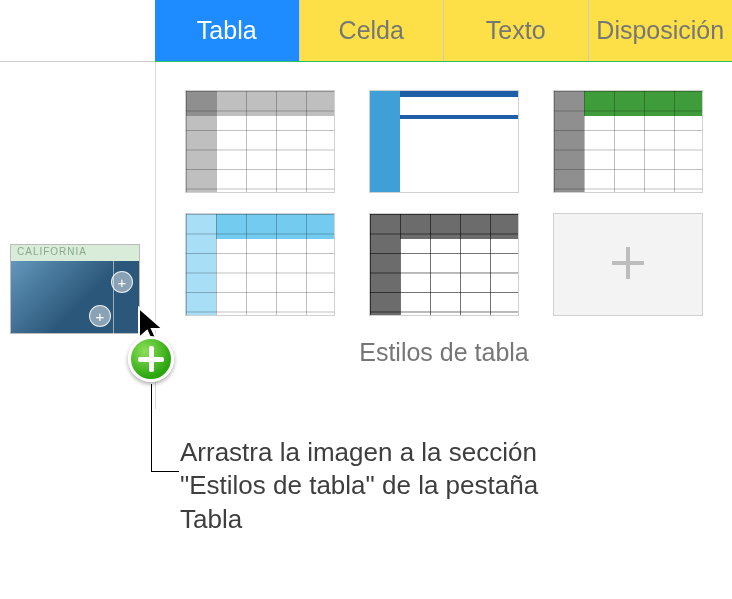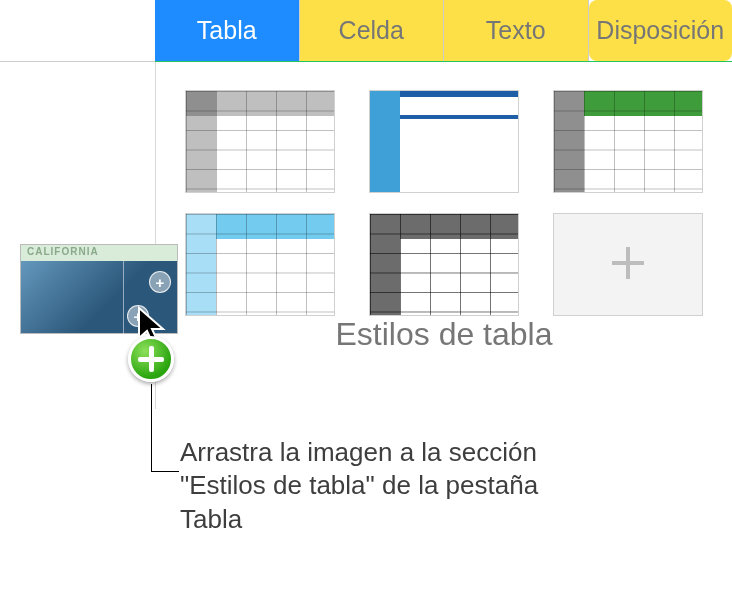--- a/index.html
+++ b/index.html
@@ -24,21 +24,21 @@
       flex: 1;
       display: flex;
       align-items: center;
       justify-content: center;
       font-size: 25px;
       color: #767676;
       background: #fde047;
       border-right: 1px solid #ccc;
       cursor: pointer;
     }
-    .tab:last-child { border-right: none; border-radius: 8px; }
+    .tab:last-child { border-right: none; }
     .tab.active {
       background: #1e8cff;
       color: #ffffff;
       font-weight: 500;
     }
     .top-left { position:absolute; top:0; left:0; width:155px; height:62px; border-bottom:1px solid #ccc; background:#fff;}
     .panel {
       position: absolute;
       top: 62px;
       left: 155px;
@@ -57,22 +57,23 @@
     .style-card {
       width: 150px;
       height: 103px;
       border: 1px solid #d0d0d0;
       cursor: pointer;
       position: relative;
       background:#fff;
     }
     .panel-label {
       text-align: center;
-      font-size: 32px;
+      font-size: 25px;
       color: #767676;
+      margin-top: 22px;
     }
     
     .gridbg {
       position:absolute; inset:0;
     }
     
     .s-gray .gridbg {
       background:
         linear-gradient(to right, rgba(0,0,0,.25) 0, rgba(0,0,0,.25) 30px, transparent 30px),
         linear-gradient(to bottom, rgba(0,0,0,.25) 0, rgba(0,0,0,.25) 25px, transparent 25px),
@@ -120,28 +121,27 @@
     .add-card {
       display:flex; align-items:center; justify-content:center;
       background:#f3f3f3;
       border:1px solid #d0d0d0;
     }
     .add-card svg { width:48px; height:48px; }
     
     .drag-thumb {
       position:absolute;
       top: 244px;
-      left: 20px;
-      width: 158px;
+      left: 10px;
+      width: 130px;
       height: 90px;
       border:1px solid #bbb;
       background: linear-gradient(to bottom, #d9ebd9 0 16px, transparent 16px),
                   linear-gradient(135deg,#6aa0c4 0%, #2b577a 60%);
       cursor: grabbing;
-      font-weight: bold;
     }
     .drag-thumb .label {
       position:absolute; top:1px; left:6px;
       font-size:10px; letter-spacing:1px; color:#8aa98a;
     }
     .drag-thumb .miniplus {
       position:absolute; width:22px; height:22px; border-radius:50%;
       background: rgba(255,255,255,.45); border:1px solid rgba(255,255,255,.8);
       display:flex;align-items:center;justify-content:center;
       font-size:15px; color:#fff;

